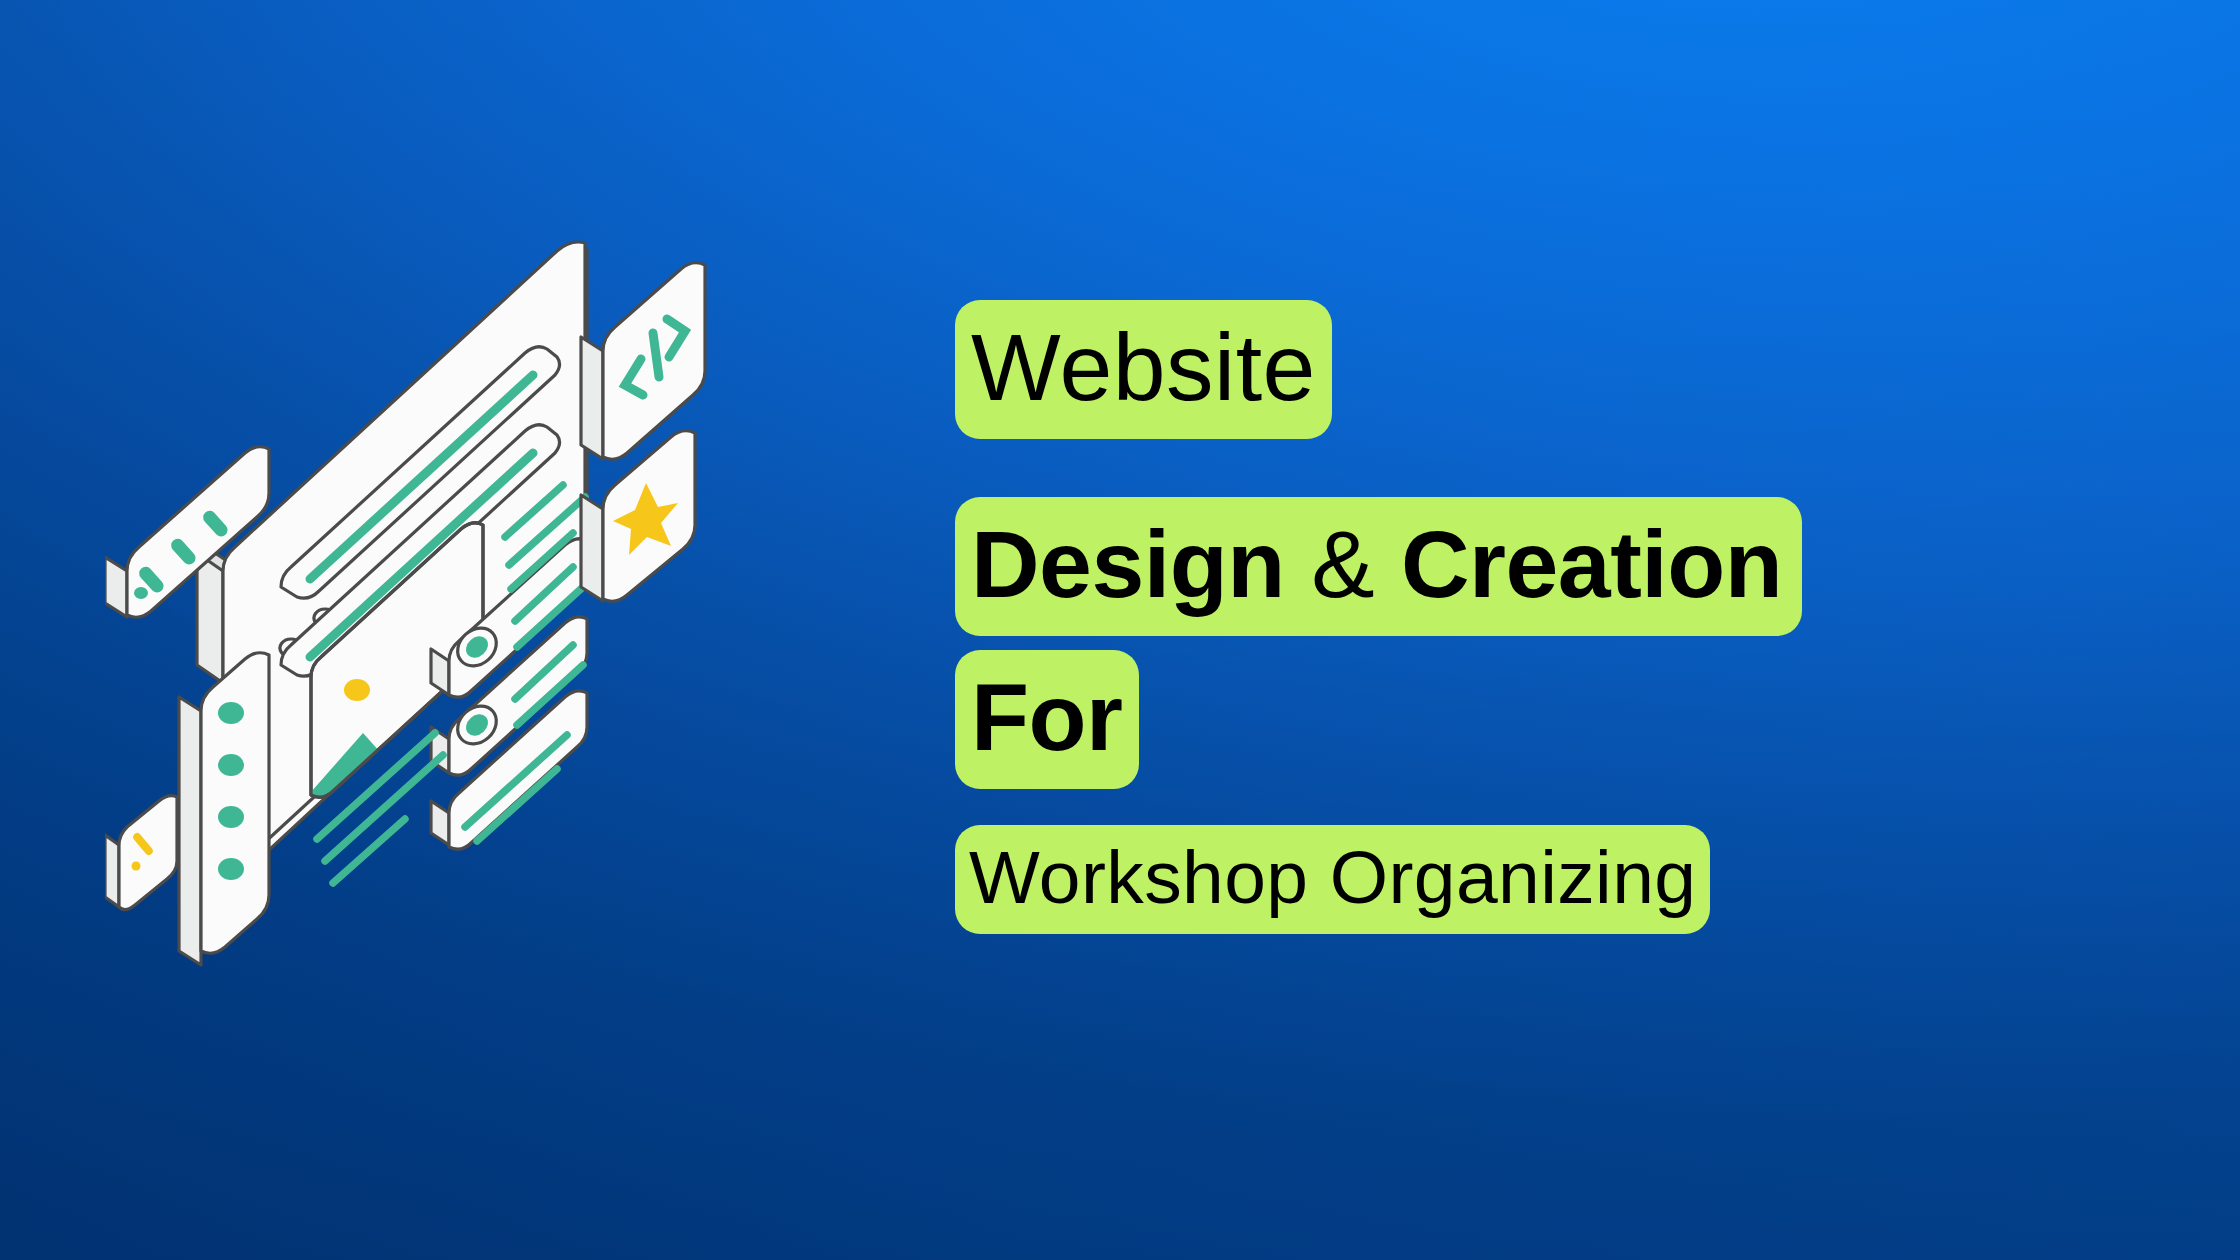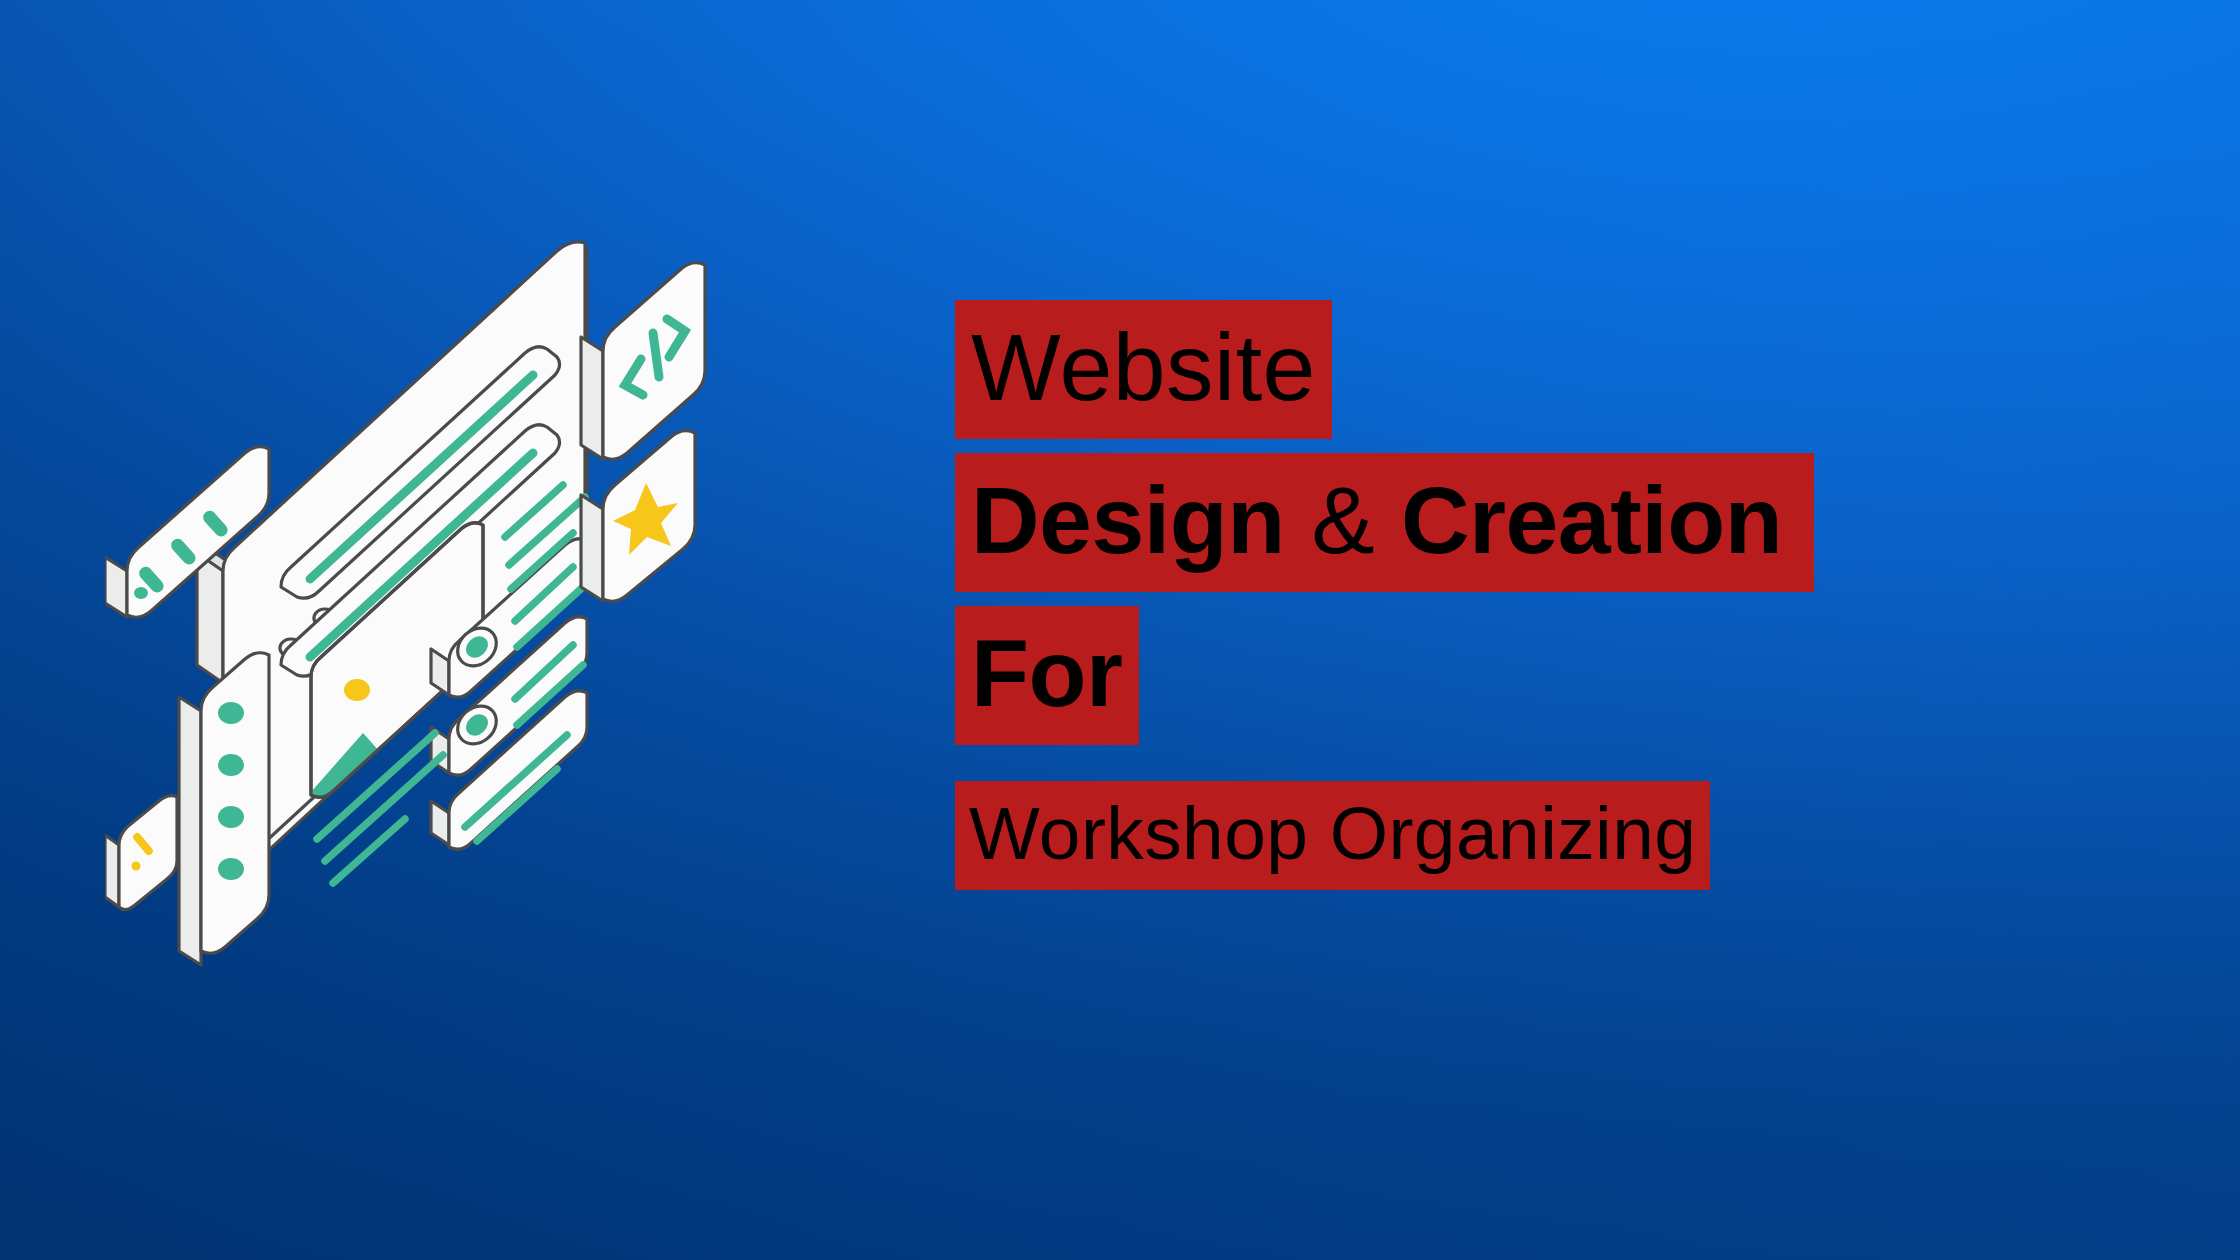--- a/index.html
+++ b/index.html
@@ -39,38 +39,40 @@
 
   
   #headline {
     position: absolute;
     left: 955px;
     top: 300px;
     width: 1240px;
   }
   .hl-row { display: flex; }
   .hl-box {
-    background: #b91c1c;
+    background: #bef264;
     color: #000000;
     display: inline-block;
     white-space: nowrap;
+    border-radius: 25px;
   }
   .line-website .hl-box {
     font-size: 95px;
     line-height: 1.0;
     font-weight: 300;
     letter-spacing: 0.5px;
     padding: 20px 16px 24px 16px;
   }
   .line-dc { margin-top: 14px; }
   .line-dc .hl-box {
     font-size: 95px;
     line-height: 1.0;
     font-weight: 300;
-    padding: 20px 32px 24px 16px;
+    padding: 20px 20px 24px 16px;
+    margin-top: 44px;
   }
   .line-dc .hl-box b { font-weight: 800; letter-spacing: -0.5px; }
   .line-for { margin-top: 14px; }
   .line-for .hl-box {
     font-size: 95px;
     line-height: 1.0;
     font-weight: 800;
     letter-spacing: -0.5px;
     padding: 20px 16px 24px 16px;
   }

